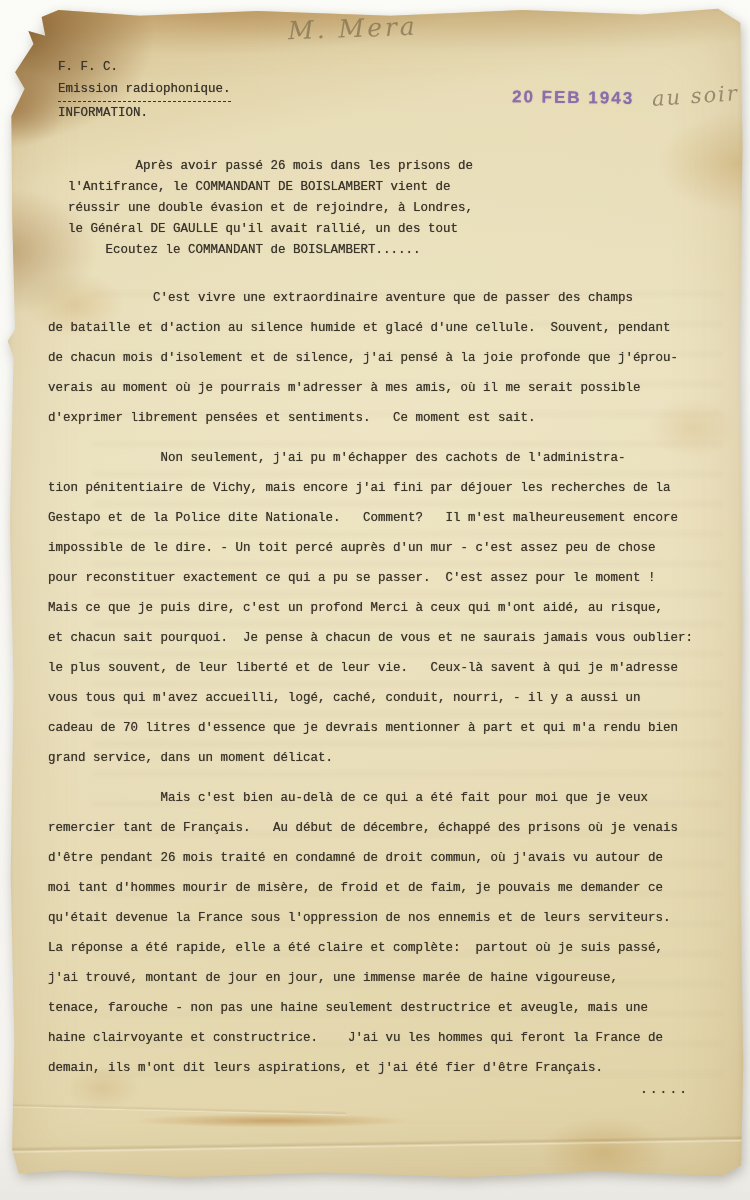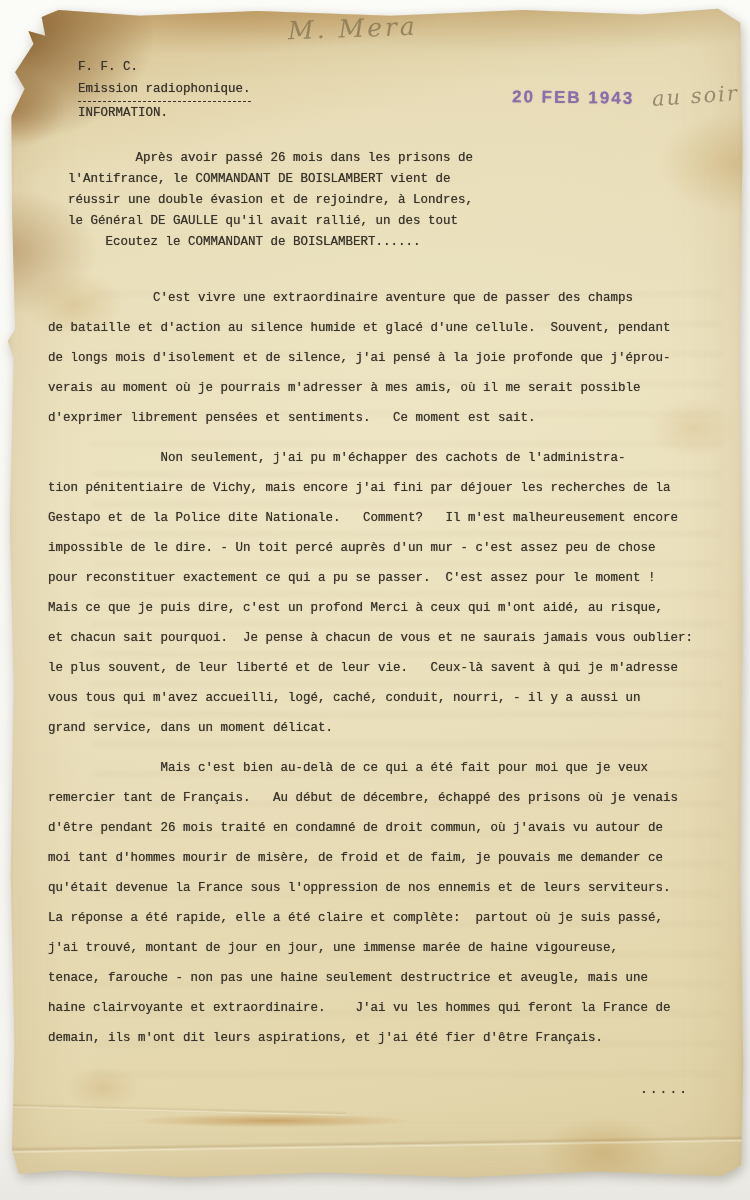--- a/index.html
+++ b/index.html
@@ -53,24 +53,24 @@
     background: linear-gradient(to bottom, rgba(128,92,42,0), rgba(128,92,42,0.18) 45%, rgba(255,252,235,0.4) 75%, rgba(128,92,42,0));
     transform: rotate(-0.9deg);
   }
   .crease2 {
     position:absolute; left:0; width:46%; bottom:70px; height:5px; pointer-events:none;
     background: linear-gradient(to bottom, rgba(128,92,42,0), rgba(128,92,42,0.12) 50%, rgba(255,252,235,0.3) 80%, rgba(128,92,42,0));
     transform: rotate(1.4deg);
   }
   .typed { color:#3a342b; font-size:12.5px; text-shadow: 0 0 0.7px rgba(52,46,36,0.75); }
   .tline { white-space:pre; line-height:30px; }
-  .header { position:absolute; left:71px; top:52px; }
+  .header { position:absolute; left:51px; top:52px; }
   .header .tline { line-height:22px; }
   .subtitle-wrap { display:table; border-bottom:1.6px dashed #3c362c; padding-bottom:1px;text-align:center; }
-  .intro { position:absolute; left:61px; top:144px; }
+  .intro { position:absolute; left:61px; top:152px; }
   .intro .tline { line-height:21px; }
   .bodytext { position:absolute; left:41px; top:279px; width:675px; }
   .para { margin-bottom:10px; }
   .dots { position:absolute; left:633px; top:1078px; letter-spacing:2px; font-size:13px; }
   .hand-top {
     position:absolute; left:281px; top:10px;
     font-family:"DejaVu Serif", serif; font-style:italic;
     font-size:25px; color:#8a7b57; opacity:0.85;
     transform: rotate(-2deg); letter-spacing:3px;
   }
@@ -118,45 +118,46 @@
         <div class="tline">l'Antifrance, le COMMANDANT DE BOISLAMBERT vient de</div>
         <div class="tline">réussir une double évasion et de rejoindre, à Londres,</div>
         <div class="tline">le Général DE GAULLE qu'il avait rallié, un des tout</div>
         <div class="tline">     Ecoutez le COMMANDANT de BOISLAMBERT......</div>
       </div>
 
     <div class="bodytext typed">
       <div class="para">
           <div class="tline">              C'est vivre une extraordinaire aventure que de passer des champs</div>
           <div class="tline">de bataille et d'action au silence humide et glacé d'une cellule.  Souvent, pendant</div>
-          <div class="tline">de longs mois d'isolement et de silence, j'ai pensé à la joie profonde que j'éprou-</div>
+          <div class="tline">de chacun mois d'isolement et de silence, j'ai pensé à la joie profonde que j'éprou-</div>
           <div class="tline">verais au moment où je pourrais m'adresser à mes amis, où il me serait possible</div>
           <div class="tline">d'exprimer librement pensées et sentiments.   Ce moment est sait.</div>
         </div>
       <div class="para">
           <div class="tline">               Non seulement, j'ai pu m'échapper des cachots de l'administra-</div>
           <div class="tline">tion pénitentiaire de Vichy, mais encore j'ai fini par déjouer les recherches de la</div>
           <div class="tline">Gestapo et de la Police dite Nationale.   Comment?   Il m'est malheureusement encore</div>
           <div class="tline">impossible de le dire. - Un toit percé auprès d'un mur - c'est assez peu de chose</div>
           <div class="tline">pour reconstituer exactement ce qui a pu se passer.  C'est assez pour le moment !</div>
           <div class="tline">Mais ce que je puis dire, c'est un profond Merci à ceux qui m'ont aidé, au risque,</div>
           <div class="tline">et chacun sait pourquoi.  Je pense à chacun de vous et ne saurais jamais vous oublier:</div>
           <div class="tline">le plus souvent, de leur liberté et de leur vie.   Ceux-là savent à qui je m'adresse</div>
           <div class="tline">vous tous qui m'avez accueilli, logé, caché, conduit, nourri, - il y a aussi un</div>
+          <div class="tline">cadeau de 70 litres d'essence que je devrais mentionner à part et qui m'a rendu bien</div>
           <div class="tline">grand service, dans un moment délicat.</div>
         </div>
       <div class="para">
           <div class="tline">               Mais c'est bien au-delà de ce qui a été fait pour moi que je veux</div>
           <div class="tline">remercier tant de Français.   Au début de décembre, échappé des prisons où je venais</div>
           <div class="tline">d'être pendant 26 mois traité en condamné de droit commun, où j'avais vu autour de</div>
           <div class="tline">moi tant d'hommes mourir de misère, de froid et de faim, je pouvais me demander ce</div>
           <div class="tline">qu'était devenue la France sous l'oppression de nos ennemis et de leurs serviteurs.</div>
           <div class="tline">La réponse a été rapide, elle a été claire et complète:  partout où je suis passé,</div>
           <div class="tline">j'ai trouvé, montant de jour en jour, une immense marée de haine vigoureuse,</div>
           <div class="tline">tenace, farouche - non pas une haine seulement destructrice et aveugle, mais une</div>
-          <div class="tline">haine clairvoyante et extraordinaire.    J'ai vu les hommes qui feront la France de</div>
+          <div class="tline">haine clairvoyante et constructrice.    J'ai vu les hommes qui feront la France de</div>
           <div class="tline">demain, ils m'ont dit leurs aspirations, et j'ai été fier d'être Français.</div>
         </div>
     </div>
 
     <div class="dots typed">.....</div>
   </div>
 </div>
 
 </body></html>

